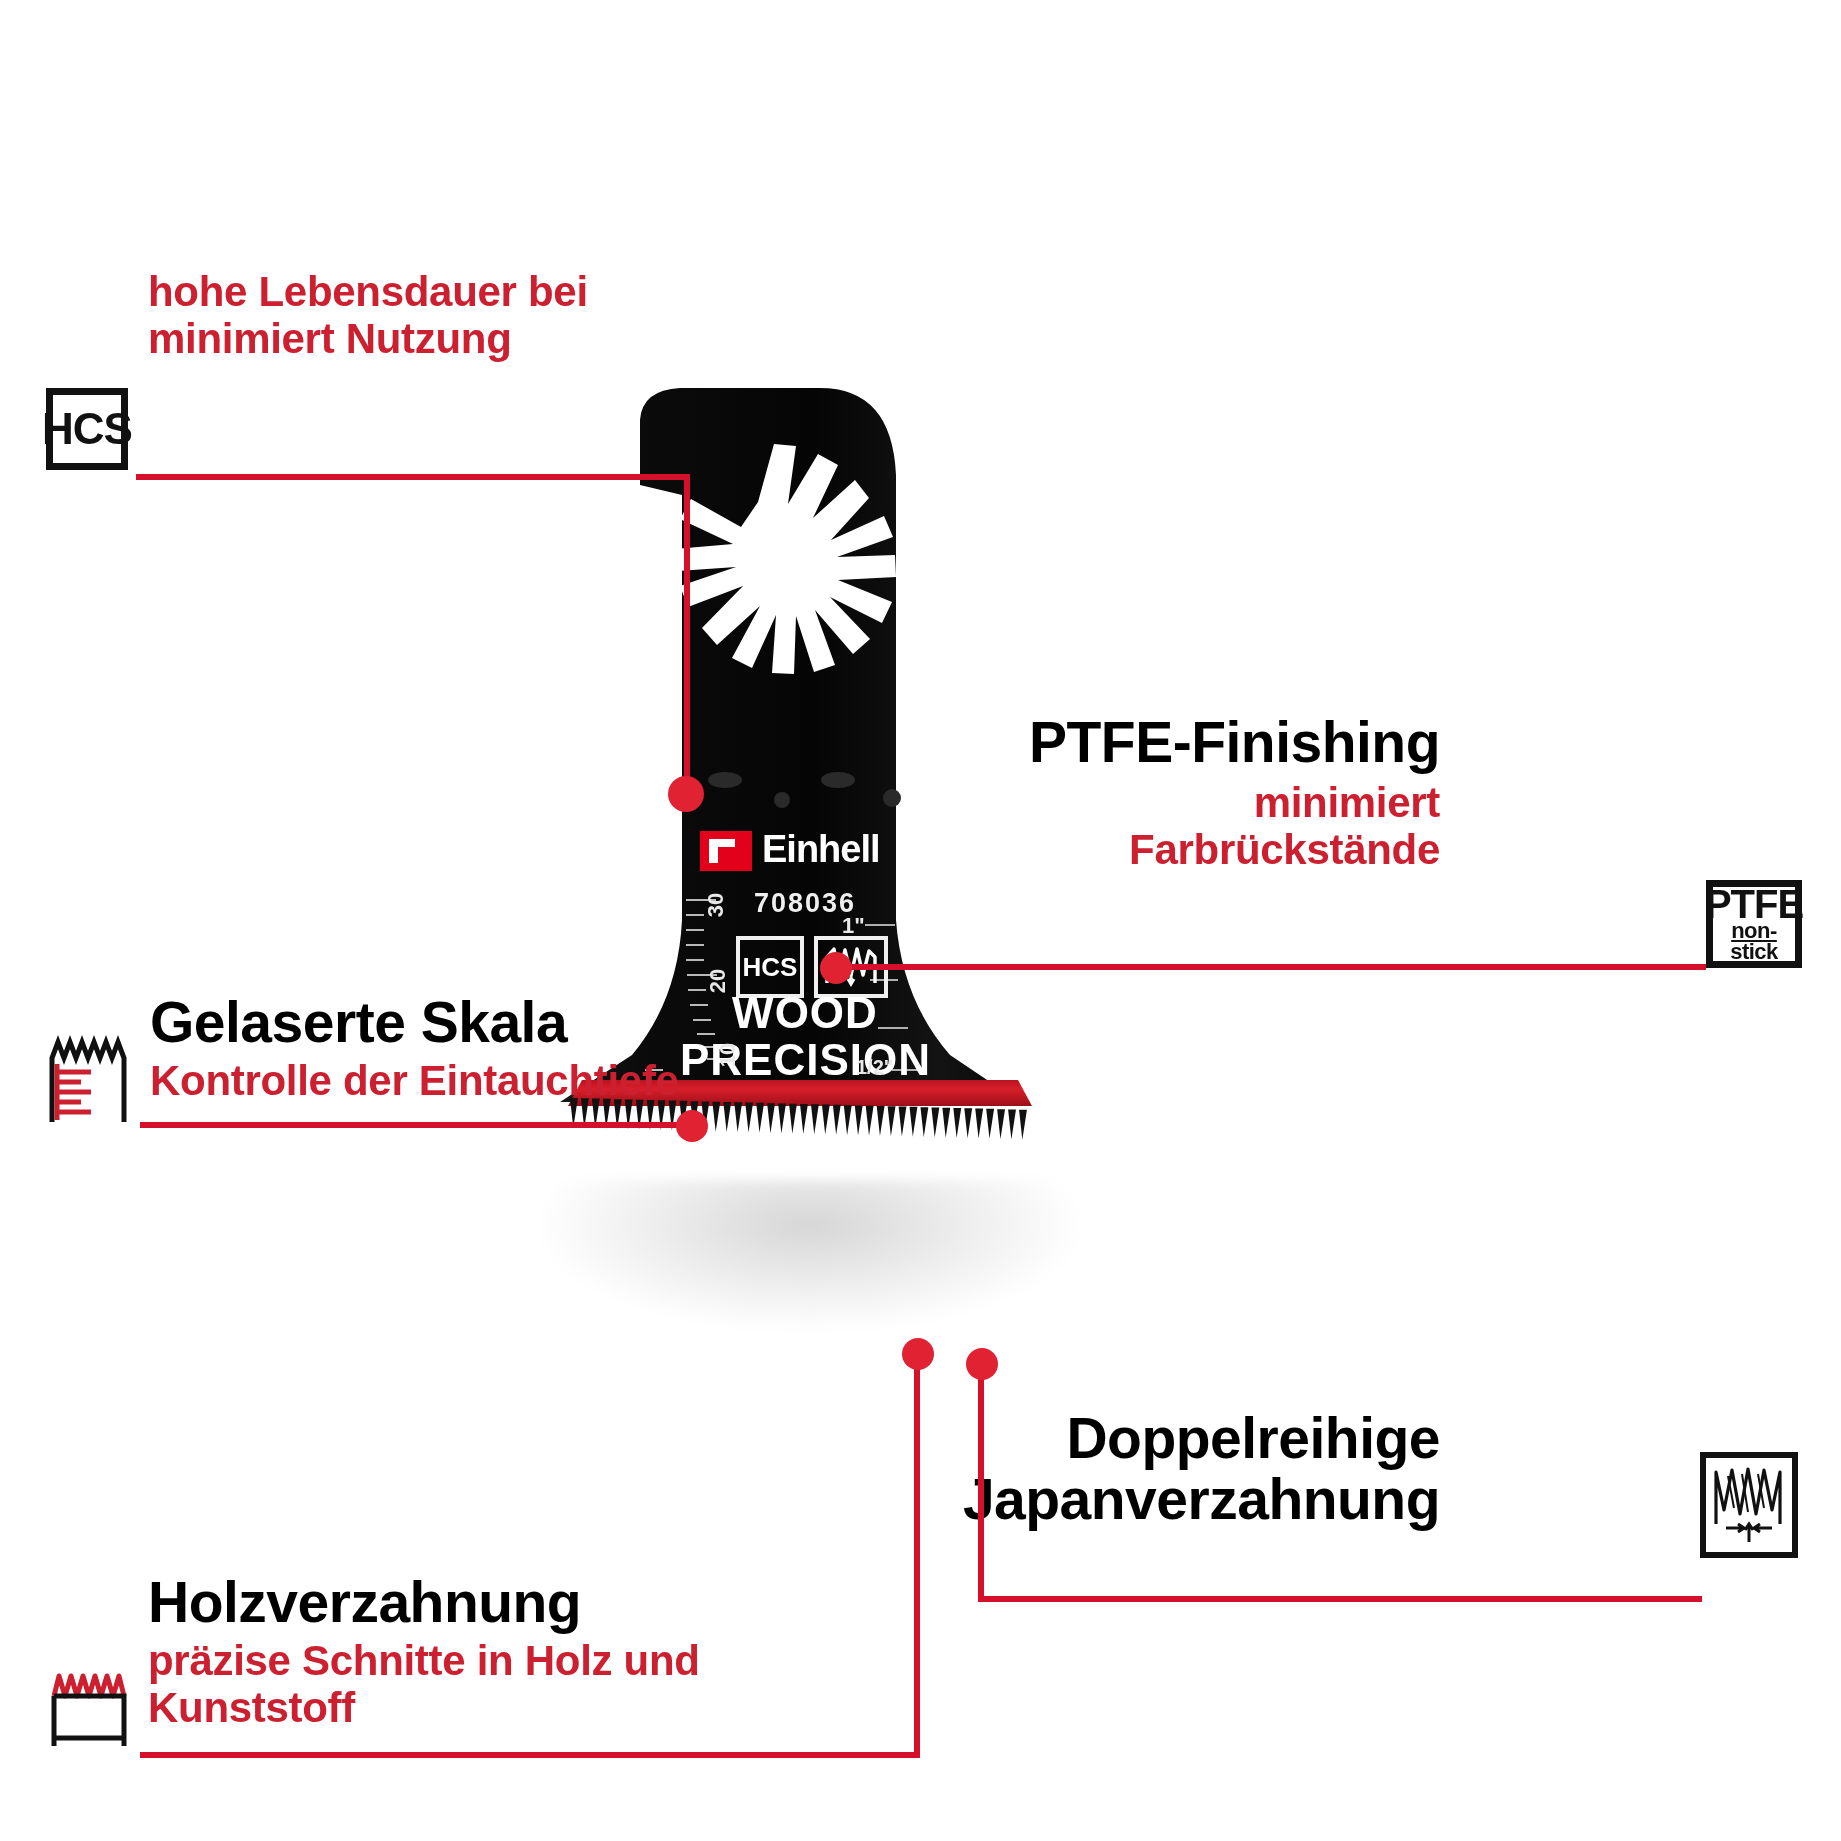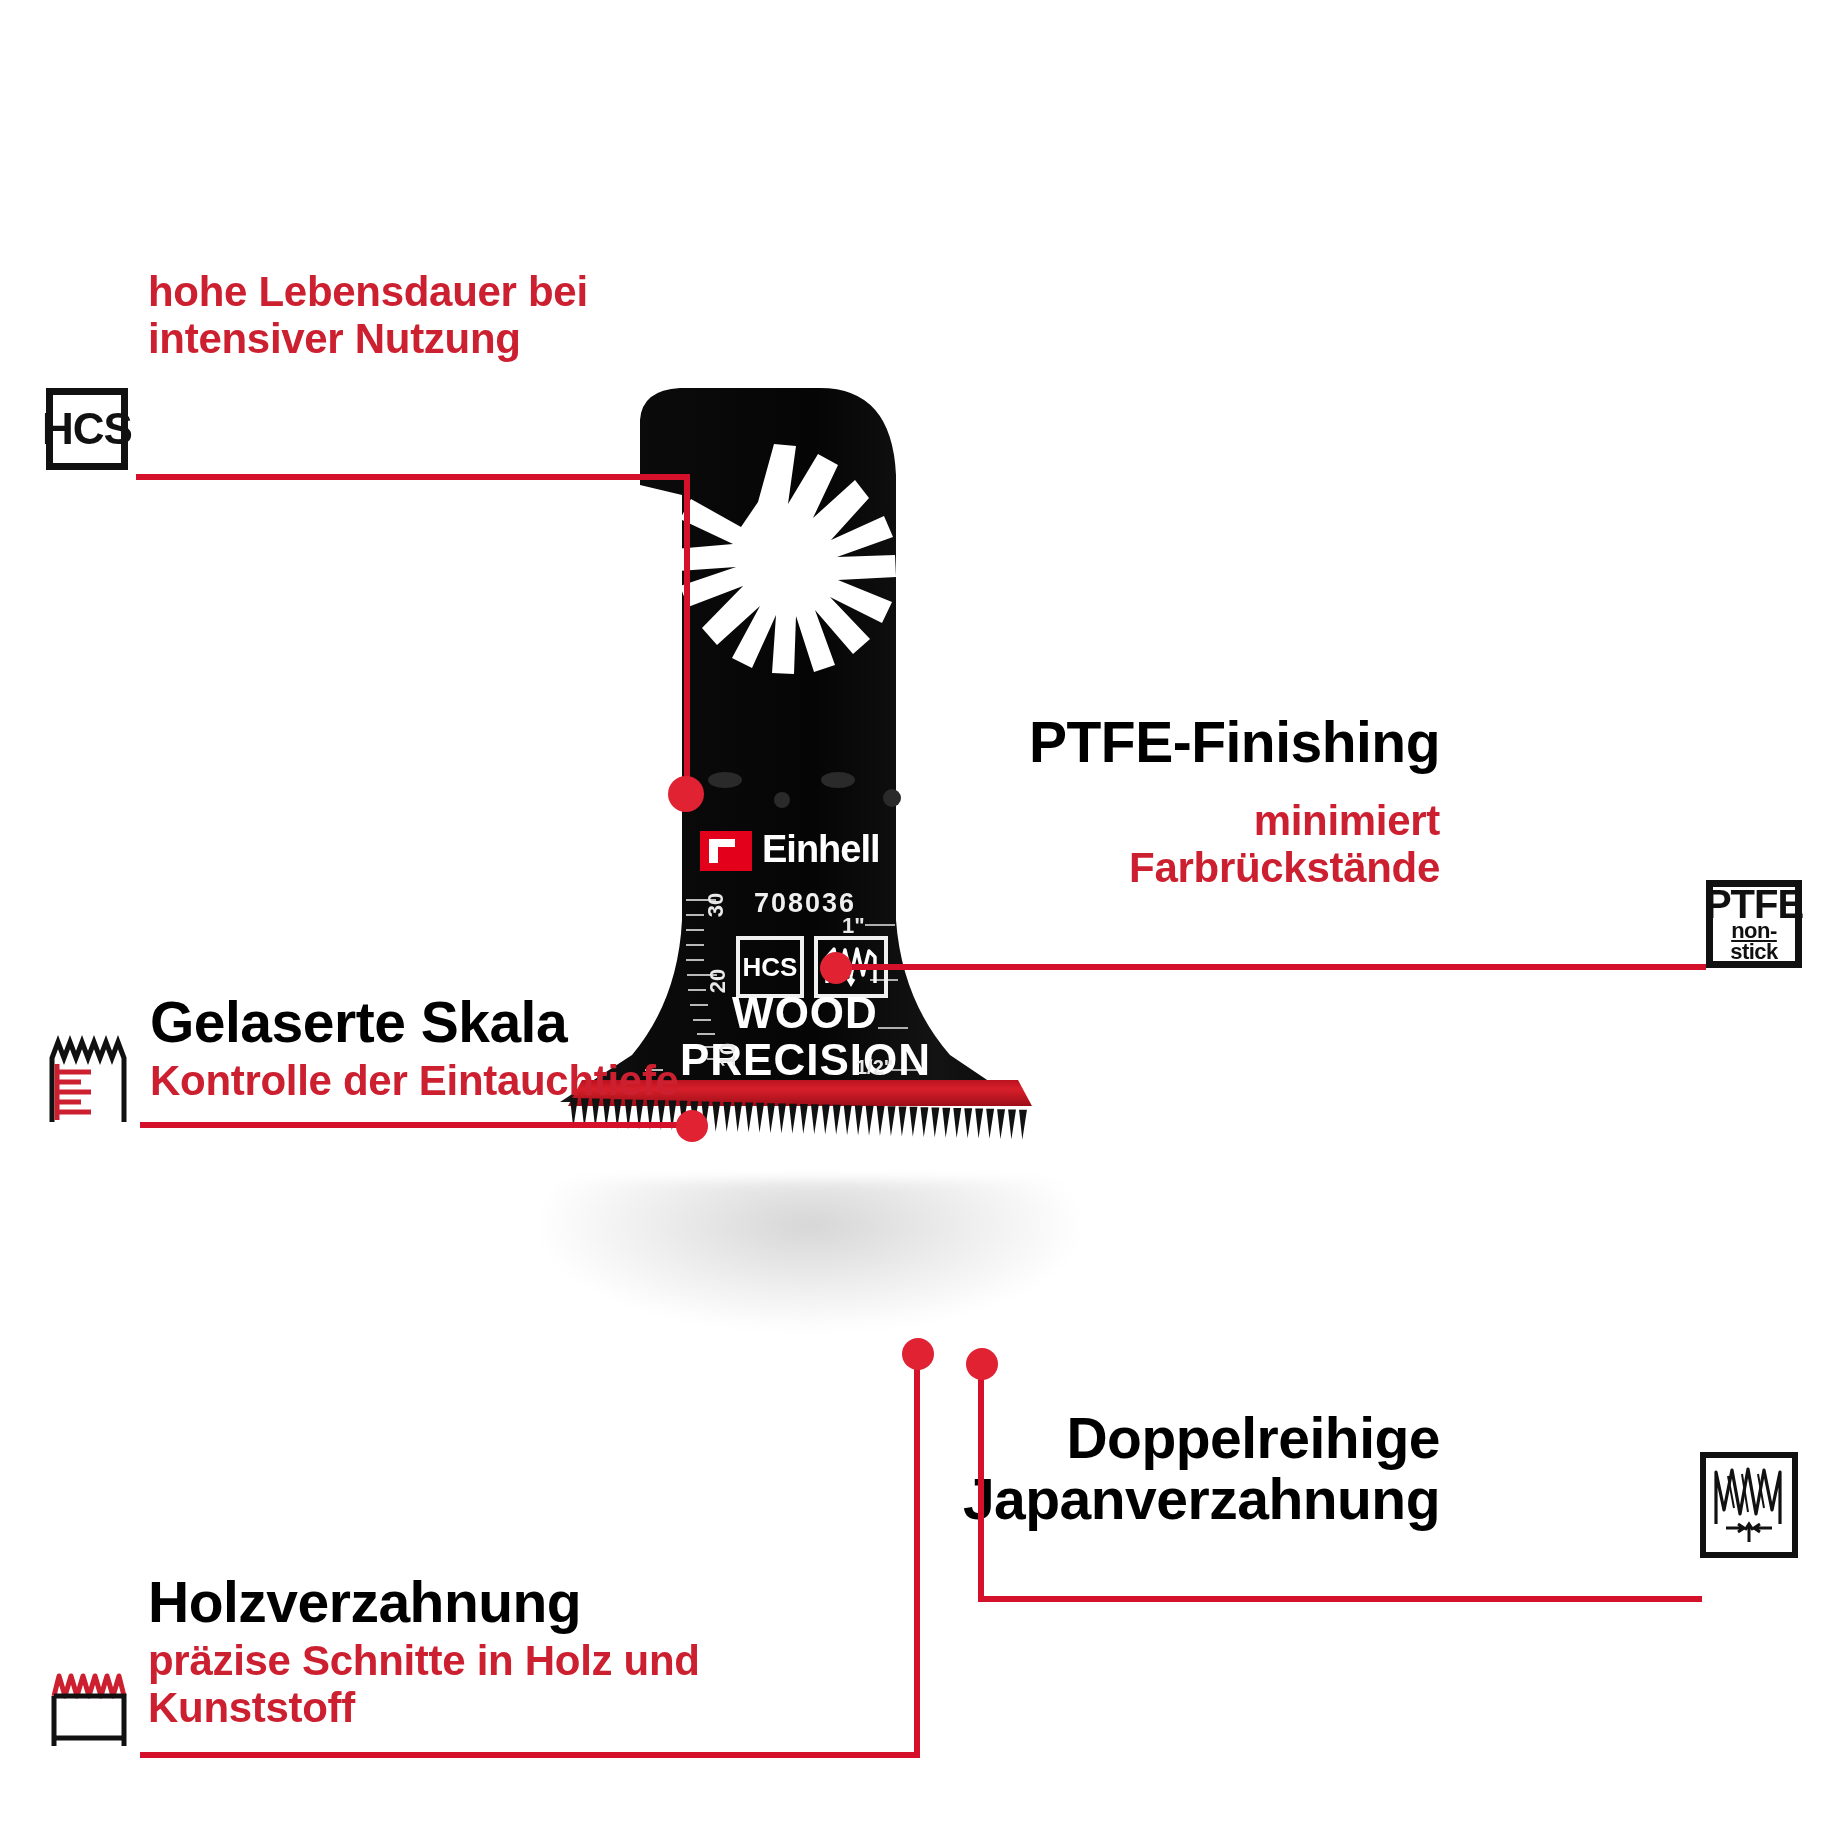--- a/index.html
+++ b/index.html
@@ -205,35 +205,35 @@
     <div class="scale-num" style="left:184px;top:512px;">30</div>
     <div class="scale-num" style="left:186px;top:588px;">20</div>
     <div class="scale-num" style="left:196px;top:662px;">10</div>
 
     <div class="inch-lbl" style="left:322px;top:533px;">1"</div>
     <div class="inch-lbl" style="left:336px;top:676px;font-size:20px;">1/2"</div>
   </div>
 
   <div class="callout" style="left:148px;top:262px;width:560px;">
     <div class="c-sub" style="margin-top:6px;">hohe Lebensdauer bei
-intensiver Nutzung</div>
+minimiert Nutzung</div>
   </div>
   <div class="iconbox" style="left:46px;top:388px;width:82px;height:82px;">
     <div class="ibox-border">
       <span class="ibox-txt hcs-txt">HCS</span>
     </div>
   </div>
 
   <div class="ln" style="left:136px;top:474px;width:554px;height:6px;"></div>
   <div class="ln" style="left:684px;top:474px;width:6px;height:320px;"></div>
   <div class="dot" style="left:668px;top:776px;width:36px;height:36px;"></div>
 
   <div class="callout align-right" style="left:960px;top:712px;width:480px;">
     <div class="c-title">PTFE-Finishing</div>
-    <div class="c-sub" style="margin-top:24px;">minimiert Farbrückstände</div>
+    <div class="c-sub" style="margin-top:6px;">minimiert Farbrückstände</div>
   </div>
   <div class="iconbox" style="left:1706px;top:872px;width:96px;height:88px;">
     <div class="ibox-border" style="flex-direction:column;margin-top:8px;">
       <span class="ibox-txt ptfe-main">PTFE</span>
       <span class="ibox-txt ptfe-sub">non-stick</span>
     </div>
   </div>
   <div class="ln" style="left:832px;top:964px;width:874px;height:6px;"></div>
   <div class="dot" style="left:820px;top:952px;width:32px;height:32px;"></div>
 

